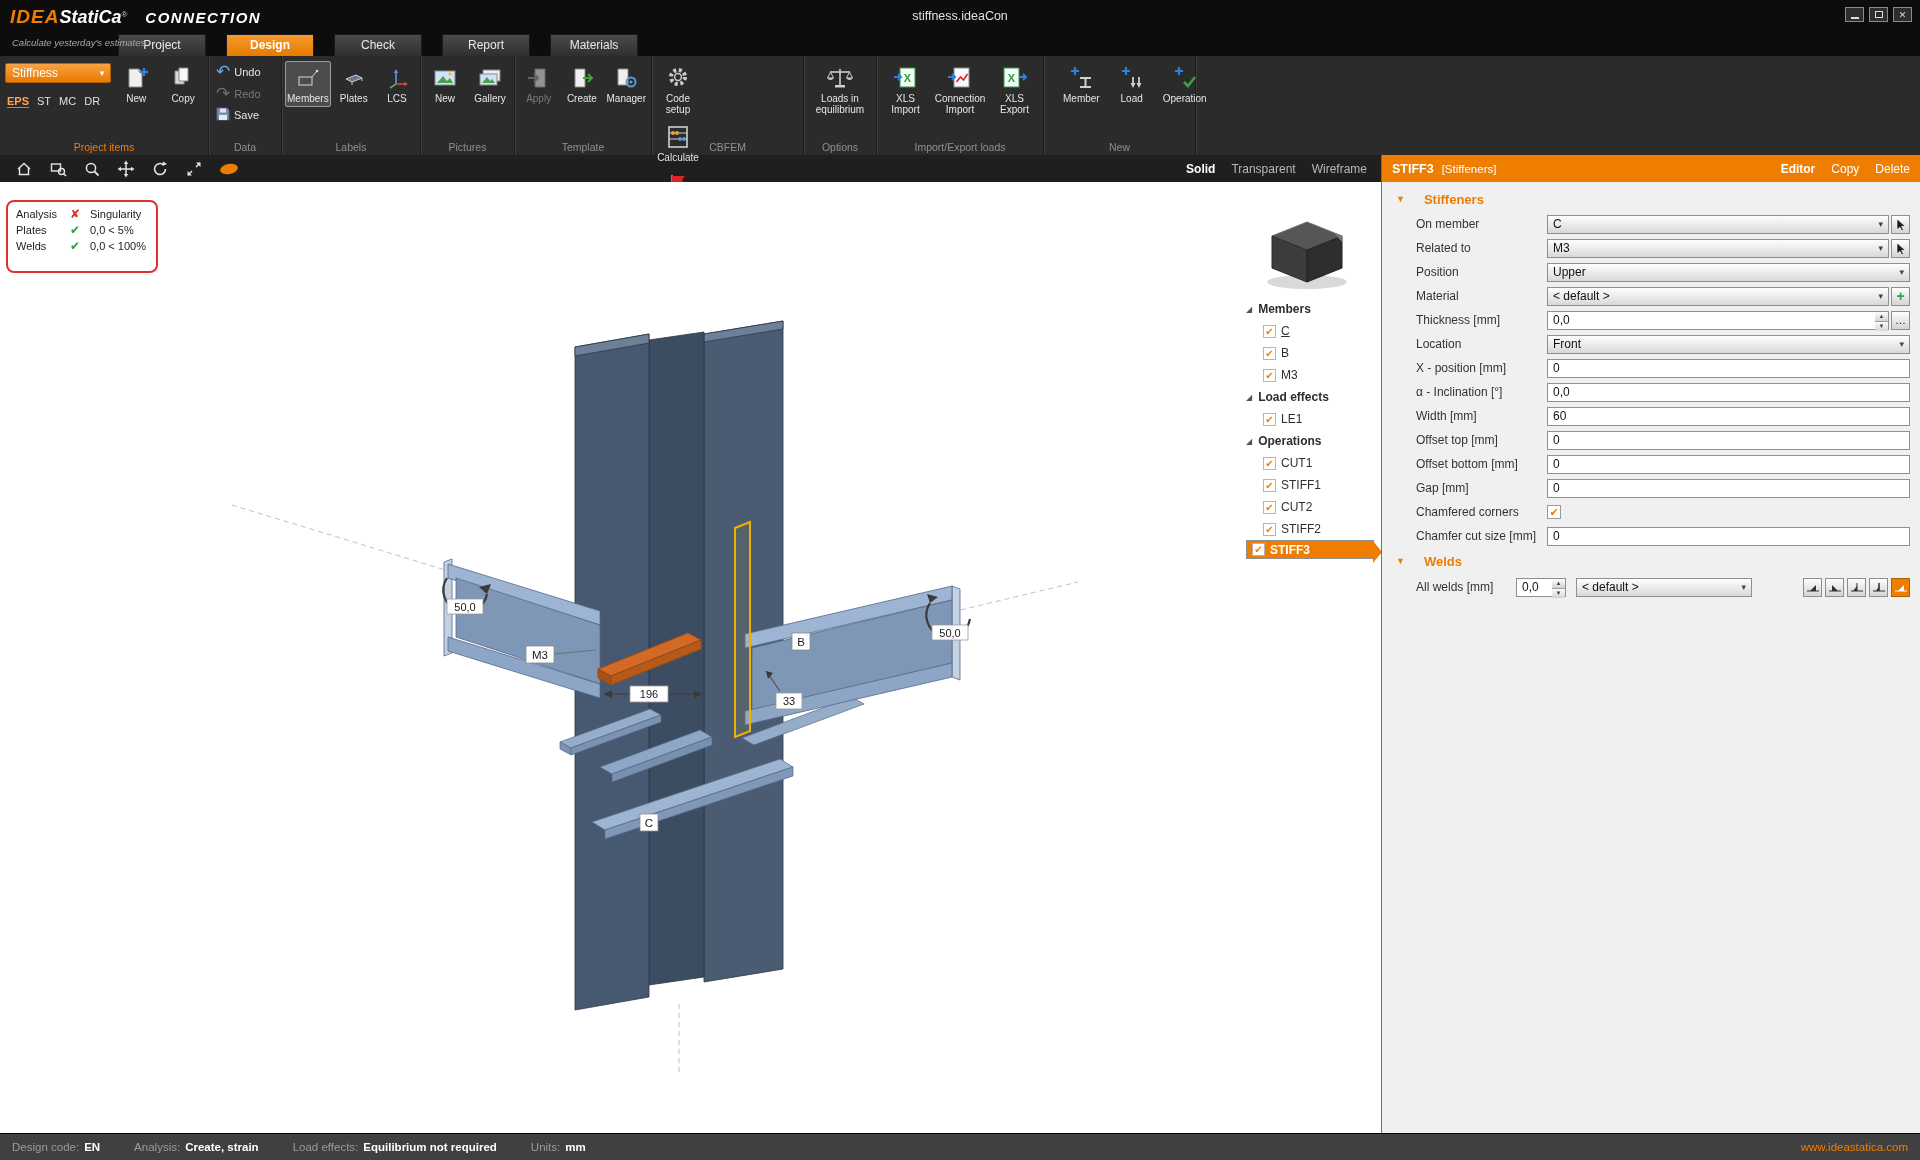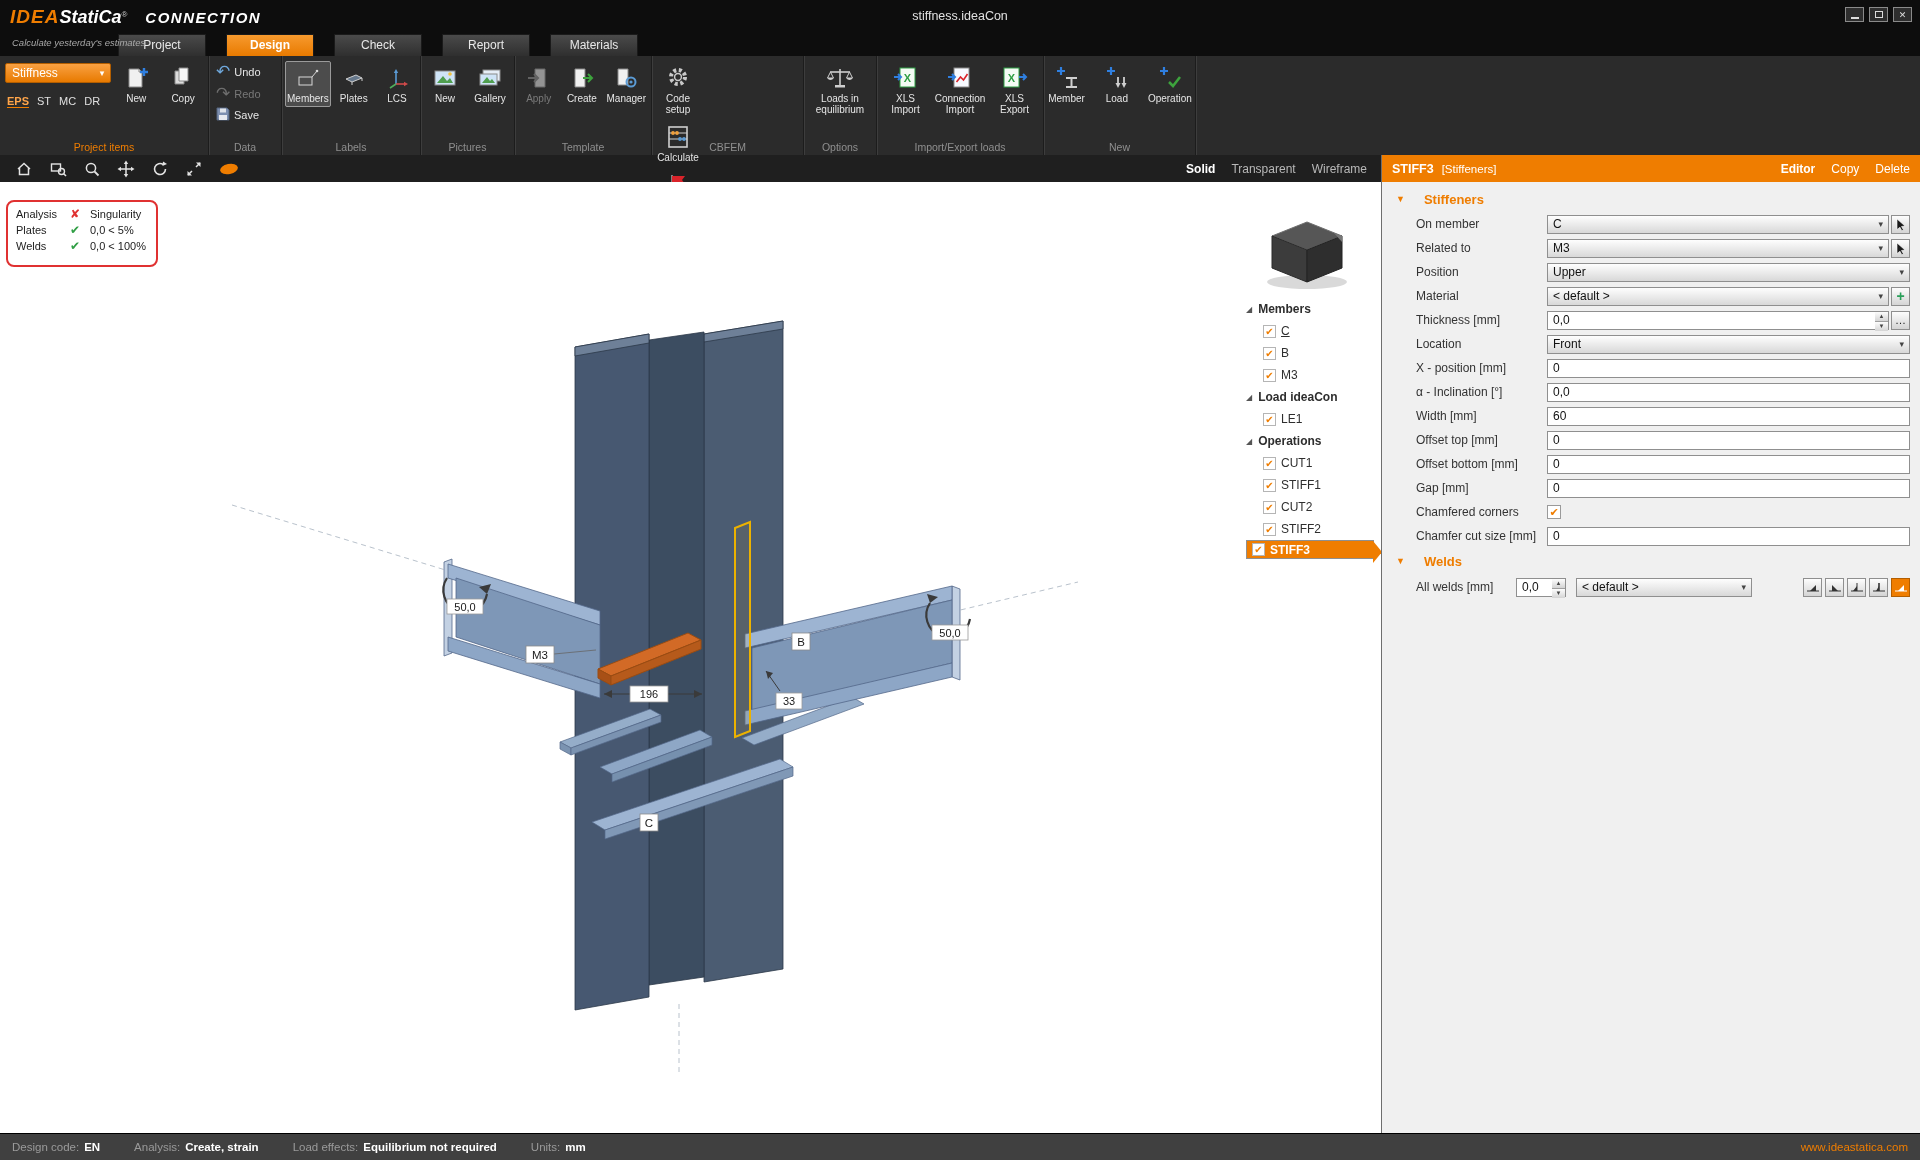--- a/index.html
+++ b/index.html
@@ -49,36 +49,36 @@
   .mode.active { color:#ffa54a; font-weight:bold; border-bottom:1px solid #ef7d00; }
   .g-data { width:73px; }
   .sml { display:flex; align-items:center; gap:4px; color:#e6e6e6; font-size:11px; margin:2px 2px 5px 4px; }
   .sml.disabled { color:#787878; }
   .g-labels { width:139px; } .g-labels .inner { display:flex; gap:3px; justify-content:center; }
   .g-pictures { width:94px; } .g-pictures .inner { display:flex; gap:3px; justify-content:center; }
   .g-template { width:137px; } .g-template .inner { display:flex; gap:2px; justify-content:center; }
   .g-cbfem { width:152px; } .g-cbfem .inner { display:flex; gap:2px; justify-content:center;flex-direction:column; }
   .g-options { width:73px; } .g-options .inner { display:flex; justify-content:center; }
   .g-impexp { width:167px; } .g-impexp .inner { display:flex; gap:2px; justify-content:center; }
-  .g-new { width:152px; } .g-new .inner { display:flex; gap:15px; justify-content:center; }
+  .g-new { width:152px; } .g-new .inner { display:flex; gap:15px; justify-content:flex-start;margin-left:14px; }
   .w44 { width:46px; } .w54 { width:54px; } .w62 { width:63px; }
   .glyph { font-size:17px; line-height:1; }
 
   
   .main { flex:1; display:flex; min-height:0; }
   .vp-col { flex:1; display:flex; flex-direction:column; min-width:0; }
   .vp-toolbar { height:27px; background:#1f1f1f; display:flex; align-items:center; gap:14px; padding:0 14px; }
   .vpt-ico { width:20px; height:20px; display:flex; align-items:center; justify-content:center; color:#e3e3e3; }
   .viewmodes { margin-left:auto; display:flex; gap:16px; font-size:12px; color:#b8b8b8; }
   .viewmodes .vm.active { color:#fff; font-weight:bold; }
   .canvas { flex:1; background:#fff; position:relative; overflow:hidden; }
 
   
   .statusbox { position:absolute; left:6px; top:18px; background:#fff; border:2px solid #e03131; border-radius:8px;
-               padding:5px 10px 12px 8px; display:grid; grid-template-columns:54px 20px auto; row-gap:2px;
+               padding:5px 10px 18px 8px; display:grid; grid-template-columns:54px 20px auto; row-gap:2px;
                font-size:11px; color:#222; align-items:center; }
   .sb-ok { color:#2f9e44; font-size:12px; font-weight:bold; }
   .sb-fail { color:#e03131; font-size:12px; font-weight:bold; }
 
   
   .navcube { position:absolute; left:1252px; top:28px; }
 
   
   .tree { position:absolute; left:1246px; top:116px; width:128px; font-size:12px; color:#2e2e2e; }
   .tsec { display:flex; align-items:center; gap:6px; height:22px; font-weight:bold; }
@@ -638,21 +638,21 @@
           <div class="titem">
               <span class="cb"></span>
               <span>B</span>
             </div>
           <div class="titem">
               <span class="cb"></span>
               <span>M3</span>
             </div>
           <div class="tsec">
               <span class="tri-exp">◢</span>
-              <span>Load ideaCon</span>
+              <span>Load effects</span>
             </div>
           <div class="titem">
               <span class="cb"></span>
               <span>LE1</span>
             </div>
           <div class="tsec">
               <span class="tri-exp">◢</span>
               <span>Operations</span>
             </div>
           <div class="titem">

